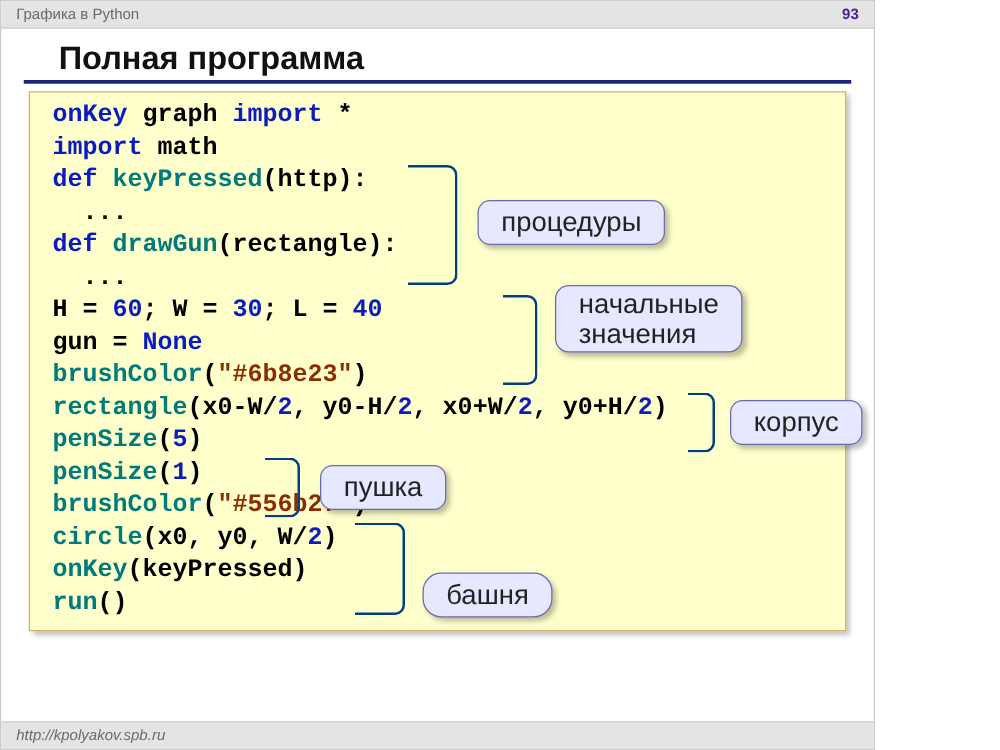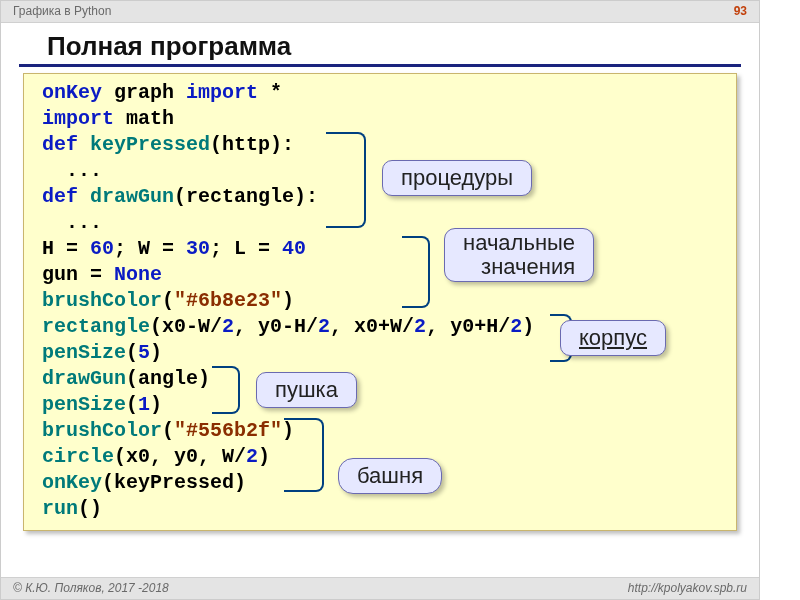--- a/index.html
+++ b/index.html
@@ -4,21 +4,21 @@
 <style>
   * { margin: 0; padding: 0; box-sizing: border-box; }
   body {
     width: 800px; height: 600px;
     font-family: Arial, Helvetica, sans-serif;
     background: #fff;
     position: relative;
     overflow: hidden;
   }
   .slide {
-    width: 760px; height: 600px;
+    width: 700px; height: 600px;
     border: 1px solid #ccc;
     position: relative;
     background: #fff;
   }
   .topbar {
     height: 22px;
     background: #e4e4e4;
     border-bottom: 1px solid #d0d0d0;
     font-size: 12px; color: #6a6a6a;
     padding: 3px 12px 0 12px;
@@ -56,21 +56,21 @@
     position: absolute;
     background: #e6e8ff;
     border: 1px solid #6a6ab0;
     border-radius: 10px;
     box-shadow: 3px 3px 4px rgba(0,0,0,.25);
     padding: 4px 18px;
     font-family: Arial, sans-serif;
     font-weight: normal;
     font-size: 22px;
     color: #222;
-    text-align: right;
+    text-align: left;
   }
   .brace {
     position: absolute;
     border-color: #004080;
     border-style: solid;
     border-width: 0;
   }
   .footer {
     position: absolute;
     left: 0; right: 0; bottom: 0;
@@ -82,55 +82,53 @@
     display: flex; justify-content: space-between;
   }
 </style>
 </head>
 <body>
 
 <div class="slide">
 
   <div class="topbar">
     <span>Графика в Python</span>
-    <span style="font-weight:bold;color:#c2410c;">93</span>
+    <span style="font-weight:bold;color:#4c1d95;">93</span>
   </div>
 
   <div class="title">Полная программа</div>
 
   <div class="codeblock">
     <div class="ln"><span class="kw">onKey</span><span> </span><span class="pun">graph</span><span> </span><span class="kw">import</span><span class="pun"> *</span></div>
     <div class="ln"><span class="kw">import</span><span class="pun"> math</span></div>
     <div class="ln"><span class="kw">def</span><span> </span><span class="name">keyPressed</span><span class="pun">(http):</span></div>
     <div class="ln">  ...</div>
     <div class="ln"><span class="kw">def</span><span> </span><span class="name">drawGun</span><span class="pun">(rectangle):</span></div>
     <div class="ln">  ...</div>
     <div class="ln"><span>H = </span><span class="num">60</span><span>; W = </span><span class="num">30</span><span>; L = </span><span class="num">40</span></div>
     <div class="ln"><span>gun = </span><span class="none">None</span></div>
     <div class="ln"><span class="name">brushColor</span><span>(</span><span class="str">"#6b8e23"</span><span>)</span></div>
     <div class="ln"><span class="name">rectangle</span><span>(x0-W/</span><span class="num">2</span><span>, y0-H/</span><span class="num">2</span><span>, x0+W/</span><span class="num">2</span><span>, y0+H/</span><span class="num">2</span><span>)</span></div>
     <div class="ln"><span class="name">penSize</span><span>(</span><span class="num">5</span><span>)</span></div>
-    <div class="ln"><span class="name">drawGun</span><span>(angle)</span></div>
     <div class="ln"><span class="name">penSize</span><span>(</span><span class="num">1</span><span>)</span></div>
     <div class="ln"><span class="name">brushColor</span><span>(</span><span class="str">"#556b2f"</span><span>)</span></div>
     <div class="ln"><span class="name">circle</span><span>(x0, y0, W/</span><span class="num">2</span><span>)</span></div>
     <div class="ln"><span class="name">onKey</span><span>(keyPressed)</span></div>
     <div class="ln"><span class="name">run</span><span>()</span></div>
 
     <div class="brace" style="left:302px; top:58px; width:40px; height:96px; border-right-width:2px; border-top-width:2px; border-bottom-width:2px; border-radius:0 8px 8px 0;"></div>
     <div class="brace" style="left:378px; top:162px; width:28px; height:72px; border-right-width:2px; border-top-width:2px; border-bottom-width:2px; border-radius:0 8px 8px 0;"></div>
     <div class="brace" style="left:526px; top:240px; width:22px; height:48px; border-right-width:2px; border-top-width:2px; border-bottom-width:2px; border-radius:0 8px 8px 0;"></div>
     <div class="brace" style="left:188px; top:292px; width:28px; height:48px; border-right-width:2px; border-top-width:2px; border-bottom-width:2px; border-radius:0 8px 8px 0;"></div>
     <div class="brace" style="left:260px; top:344px; width:40px; height:74px; border-right-width:2px; border-top-width:2px; border-bottom-width:2px; border-radius:0 8px 8px 0;"></div>
 
     <div class="callout" style="left:358px; top:86px;">процедуры</div>
     <div class="callout" style="left:420px; top:154px; white-space:pre-line; line-height:24px; padding:2px 18px;border-radius:11px;">начальные
 значения</div>
-    <div class="callout" style="left:536px; top:246px;text-decoration:underline;">корпус</div>
+    <div class="callout" style="left:560px; top:246px;">корпус</div>
     <div class="callout" style="left:232px; top:298px;">пушка</div>
     <div class="callout" style="left:314px; top:384px;border-radius:15px;">башня</div>
   </div>
 
   <div class="footer">
-    <span>© К.Ю. Поляков, 2017 -2018</span>
     <span>http://kpolyakov.spb.ru</span>
   </div>
 </div>
 
 </body></html>

